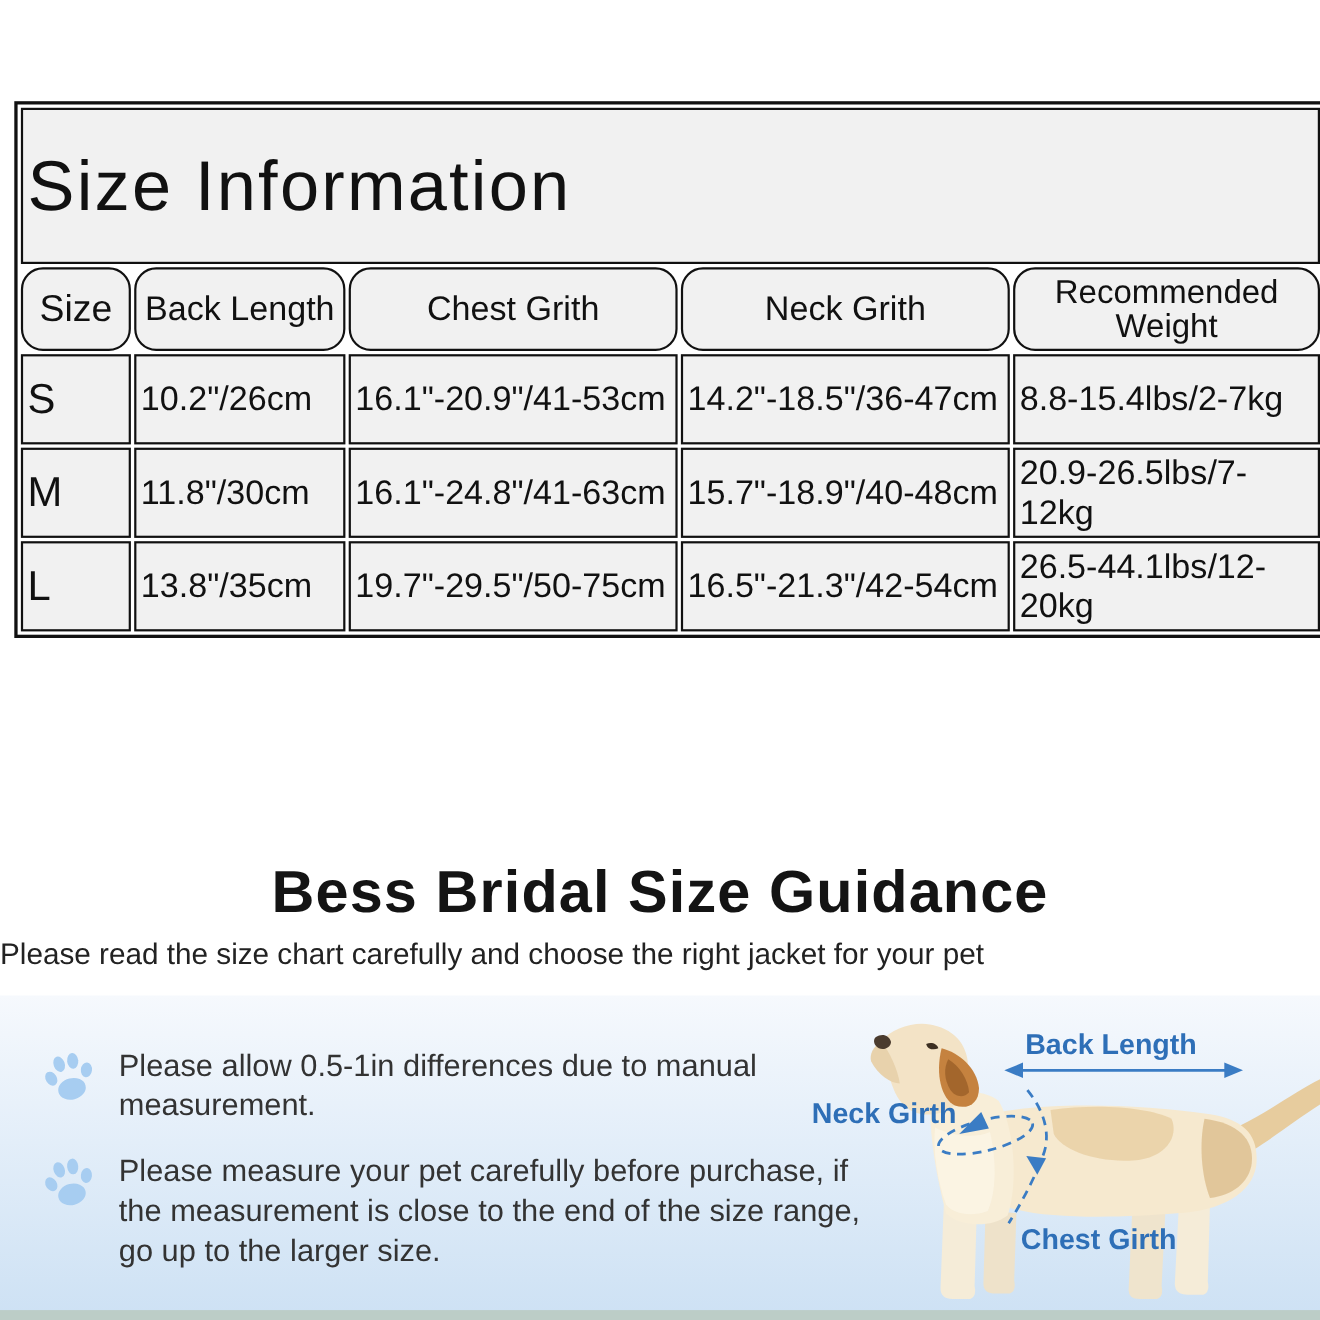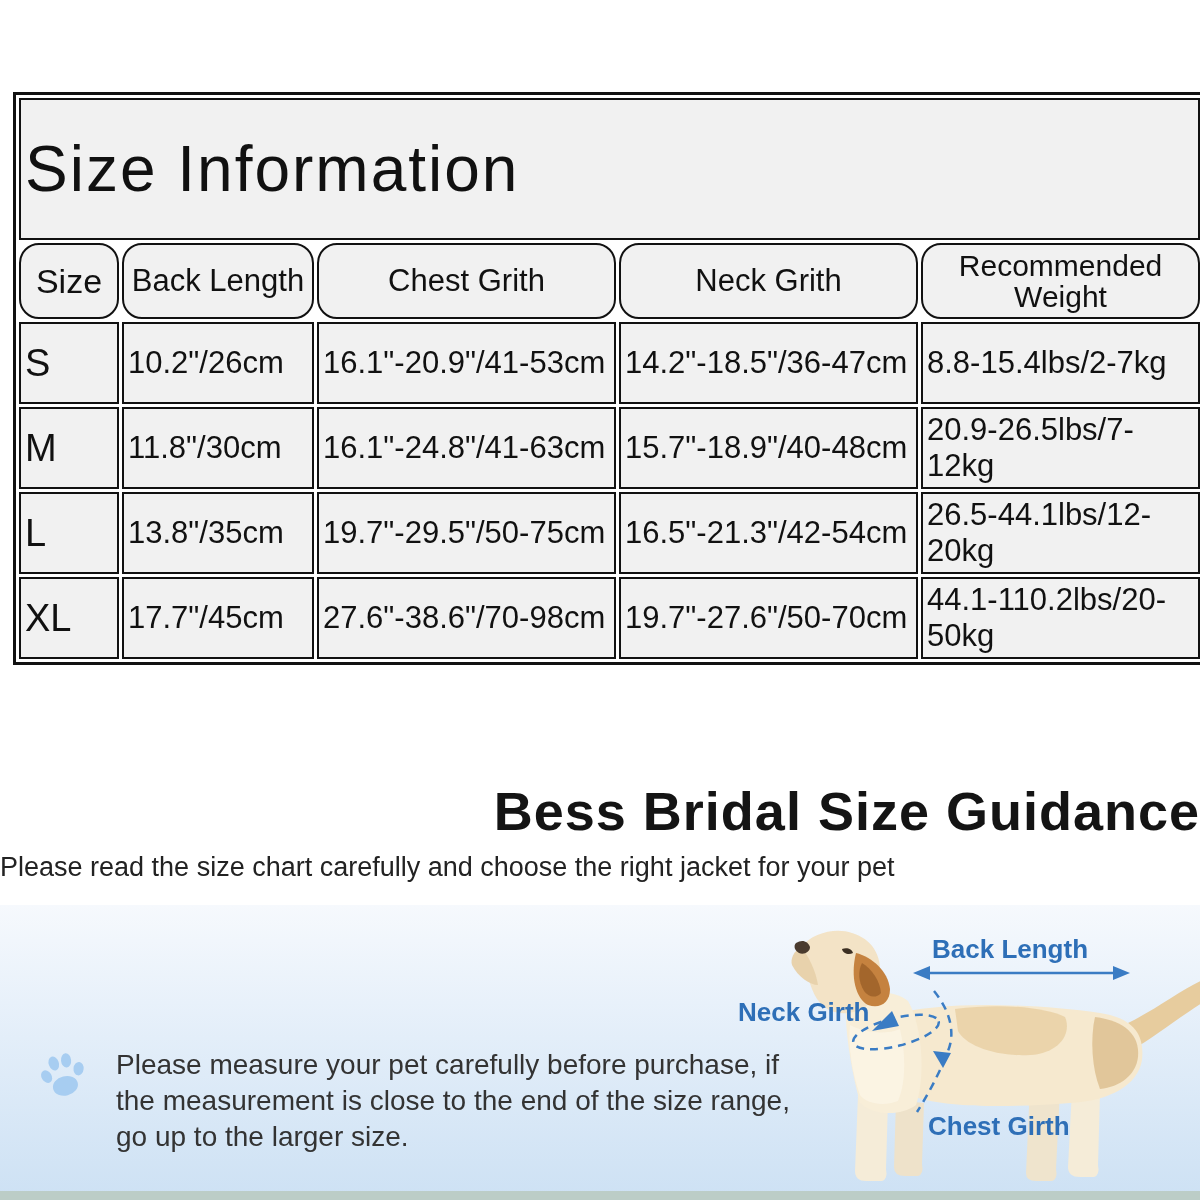--- a/index.html
+++ b/index.html
@@ -21,40 +21,40 @@
   }
   td.title-cell{height:138px;font-size:64px;letter-spacing:2px;}
   tr.head-row th{height:72px;font-size:31px;border-radius:20px;}
   tr.head-row th.col-size{font-size:34px;}
   tr.head-row th.col-weight{font-size:30px;line-height:1.05;}
   tr.data-row td{height:78px;font-size:31px;}
   tr.data-row td.size-cell{font-size:38px;}
 
   
   .guidance-heading{
-    position:absolute;left:0;top:780px;width:1200px;text-align:right;
+    position:absolute;left:0;top:780px;width:1200px;text-align:center;
     font-size:54px;font-weight:bold;color:#141414;letter-spacing:1px;
   }
   .guidance-subheading{
     position:absolute;left:0;top:852px;width:1200px;
     font-size:27px;font-weight:400;color:#222222;
   }
 
   
   .blue-panel{
     position:absolute;left:0;top:905px;width:1200px;height:295px;
     background:linear-gradient(to bottom,#f6f9fd 0%,#e3eef9 45%,#cde1f4 100%);
   }
   .bottom-strip{
     position:absolute;left:0;bottom:0;width:1200px;height:9px;
     background:#bccdc7;
   }
   .note{position:absolute;display:flex;align-items:flex-start;}
   .note-1{left:36px;top:46px;width:720px;}
-  .note-2{left:36px;top:142px;width:780px;justify-content:space-between;}
+  .note-2{left:36px;top:142px;width:780px;}
   .paw{flex:0 0 auto;margin-right:18px;margin-top:2px;}
   .note p{
     margin:0;font-size:28px;line-height:1.28;color:#333333;font-weight:400;
   }
   .note-1 p{max-width:650px;}
   .note-2 p{max-width:700px;}
 
   .dog-svg{position:absolute;left:700px;top:0;width:500px;height:295px;}
   .diagram-label{font-weight:bold;font-size:26px;}
 </style>
@@ -96,35 +96,40 @@
         <td>15.7"-18.9"/40-48cm</td>
         <td>20.9-26.5lbs/7-12kg</td>
       </tr>
       <tr class="data-row">
         <td class="size-cell">L</td>
         <td>13.8"/35cm</td>
         <td>19.7"-29.5"/50-75cm</td>
         <td>16.5"-21.3"/42-54cm</td>
         <td>26.5-44.1lbs/12-20kg</td>
       </tr>
-      <tr class="data-row">
-        <td class="size-cell">XL</td>
-        <td>17.7"/45cm</td>
-        <td>27.6"-38.6"/70-98cm</td>
-        <td>19.7"-27.6"/50-70cm</td>
-        <td>44.1-110.2lbs/20-50kg</td>
-      </tr>
     </tbody>
   </table>
 
   <div class="guidance-heading">Bess Bridal Size Guidance</div>
   <div class="guidance-subheading">Please read the size chart carefully and choose the right jacket for your pet</div>
 
   <div class="blue-panel">
 
+    <div class="note note-1">
+      <svg class="paw" width="54" height="54" viewBox="0 0 64 64">
+        <g fill="#a7cdf1" transform="rotate(-14 32 32)">
+          <ellipse cx="32" cy="44" rx="15" ry="11.5"></ellipse>
+          <ellipse cx="13" cy="28" rx="6" ry="8" transform="rotate(-18 13 28)"></ellipse>
+          <ellipse cx="25" cy="15" rx="6" ry="8.5" transform="rotate(-6 25 15)"></ellipse>
+          <ellipse cx="40" cy="15" rx="6" ry="8.5" transform="rotate(8 40 15)"></ellipse>
+          <ellipse cx="52" cy="28" rx="6" ry="8" transform="rotate(20 52 28)"></ellipse>
+        </g>
+      </svg>
+      <p>Please allow 0.5-1in differences due to manual measurement.</p>
+    </div>
 
     <div class="note note-2">
       <svg class="paw" width="54" height="54" viewBox="0 0 64 64">
         <g fill="#a7cdf1" transform="rotate(-14 32 32)">
           <ellipse cx="32" cy="44" rx="15" ry="11.5"></ellipse>
           <ellipse cx="13" cy="28" rx="6" ry="8" transform="rotate(-18 13 28)"></ellipse>
           <ellipse cx="25" cy="15" rx="6" ry="8.5" transform="rotate(-6 25 15)"></ellipse>
           <ellipse cx="40" cy="15" rx="6" ry="8.5" transform="rotate(8 40 15)"></ellipse>
           <ellipse cx="52" cy="28" rx="6" ry="8" transform="rotate(20 52 28)"></ellipse>
         </g>

